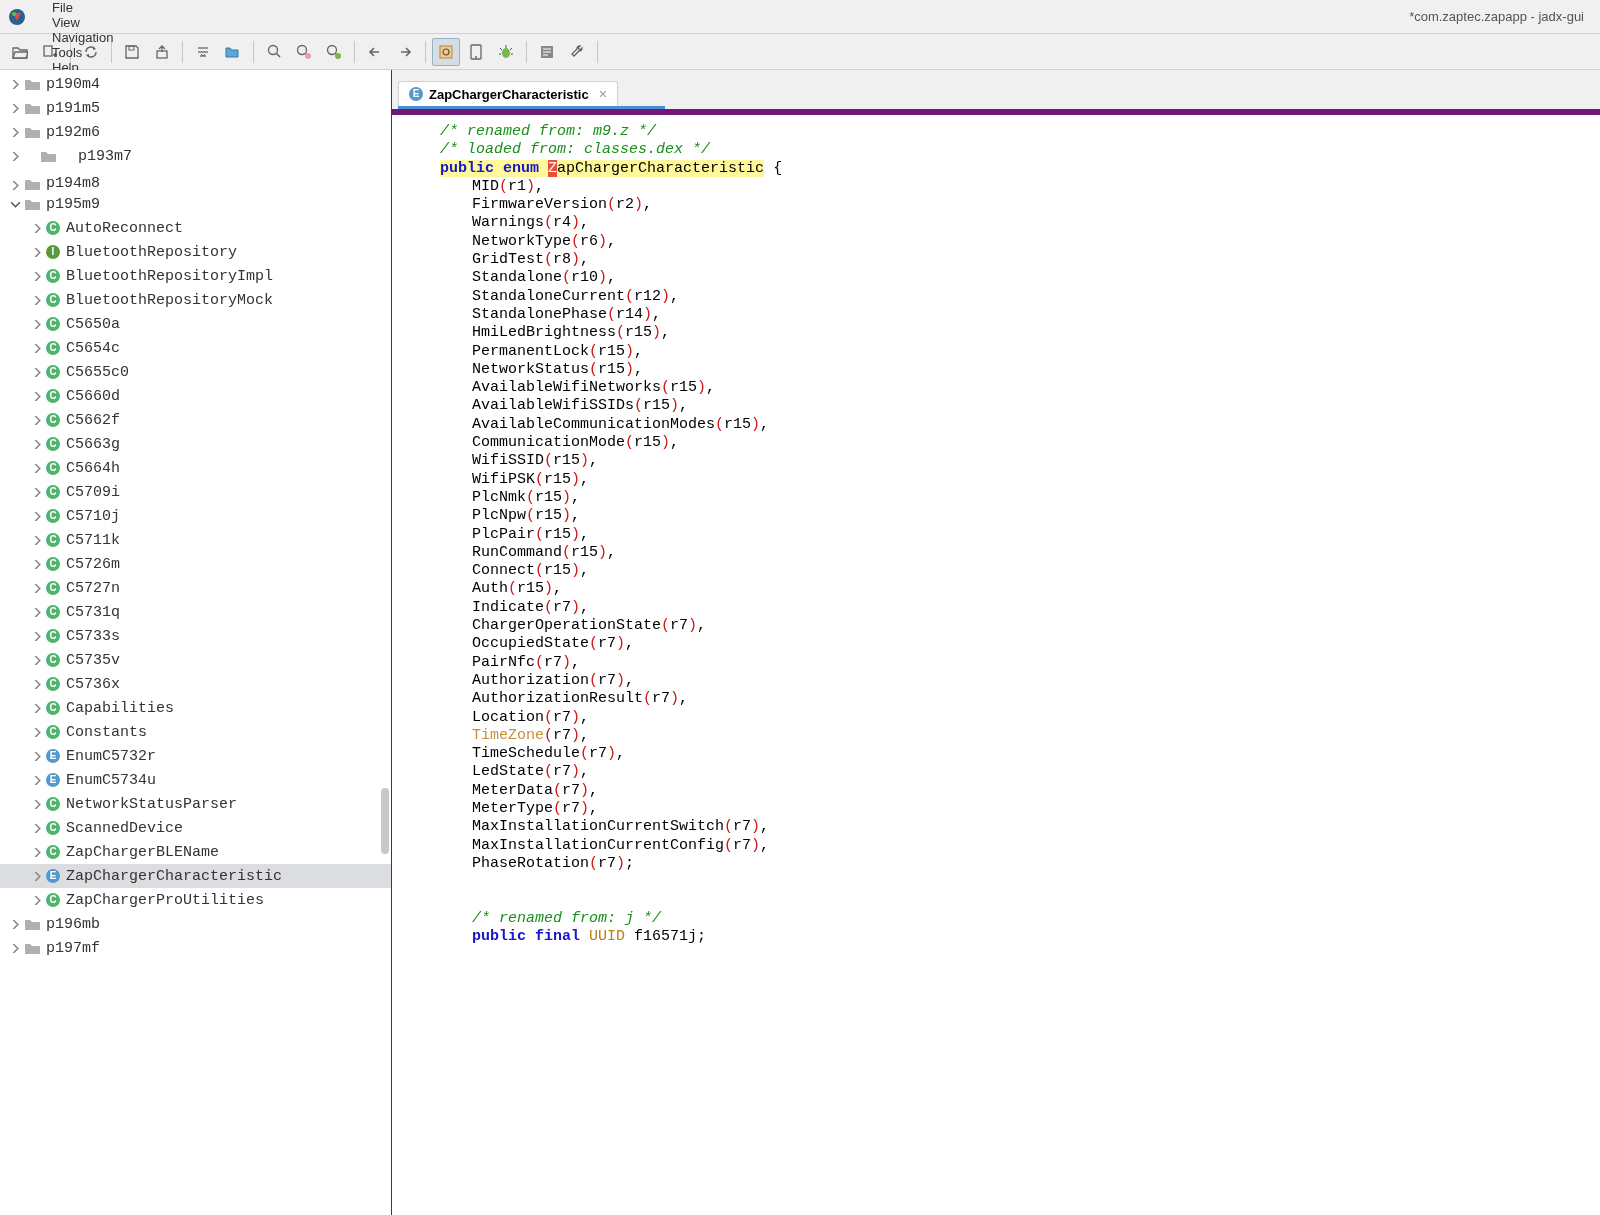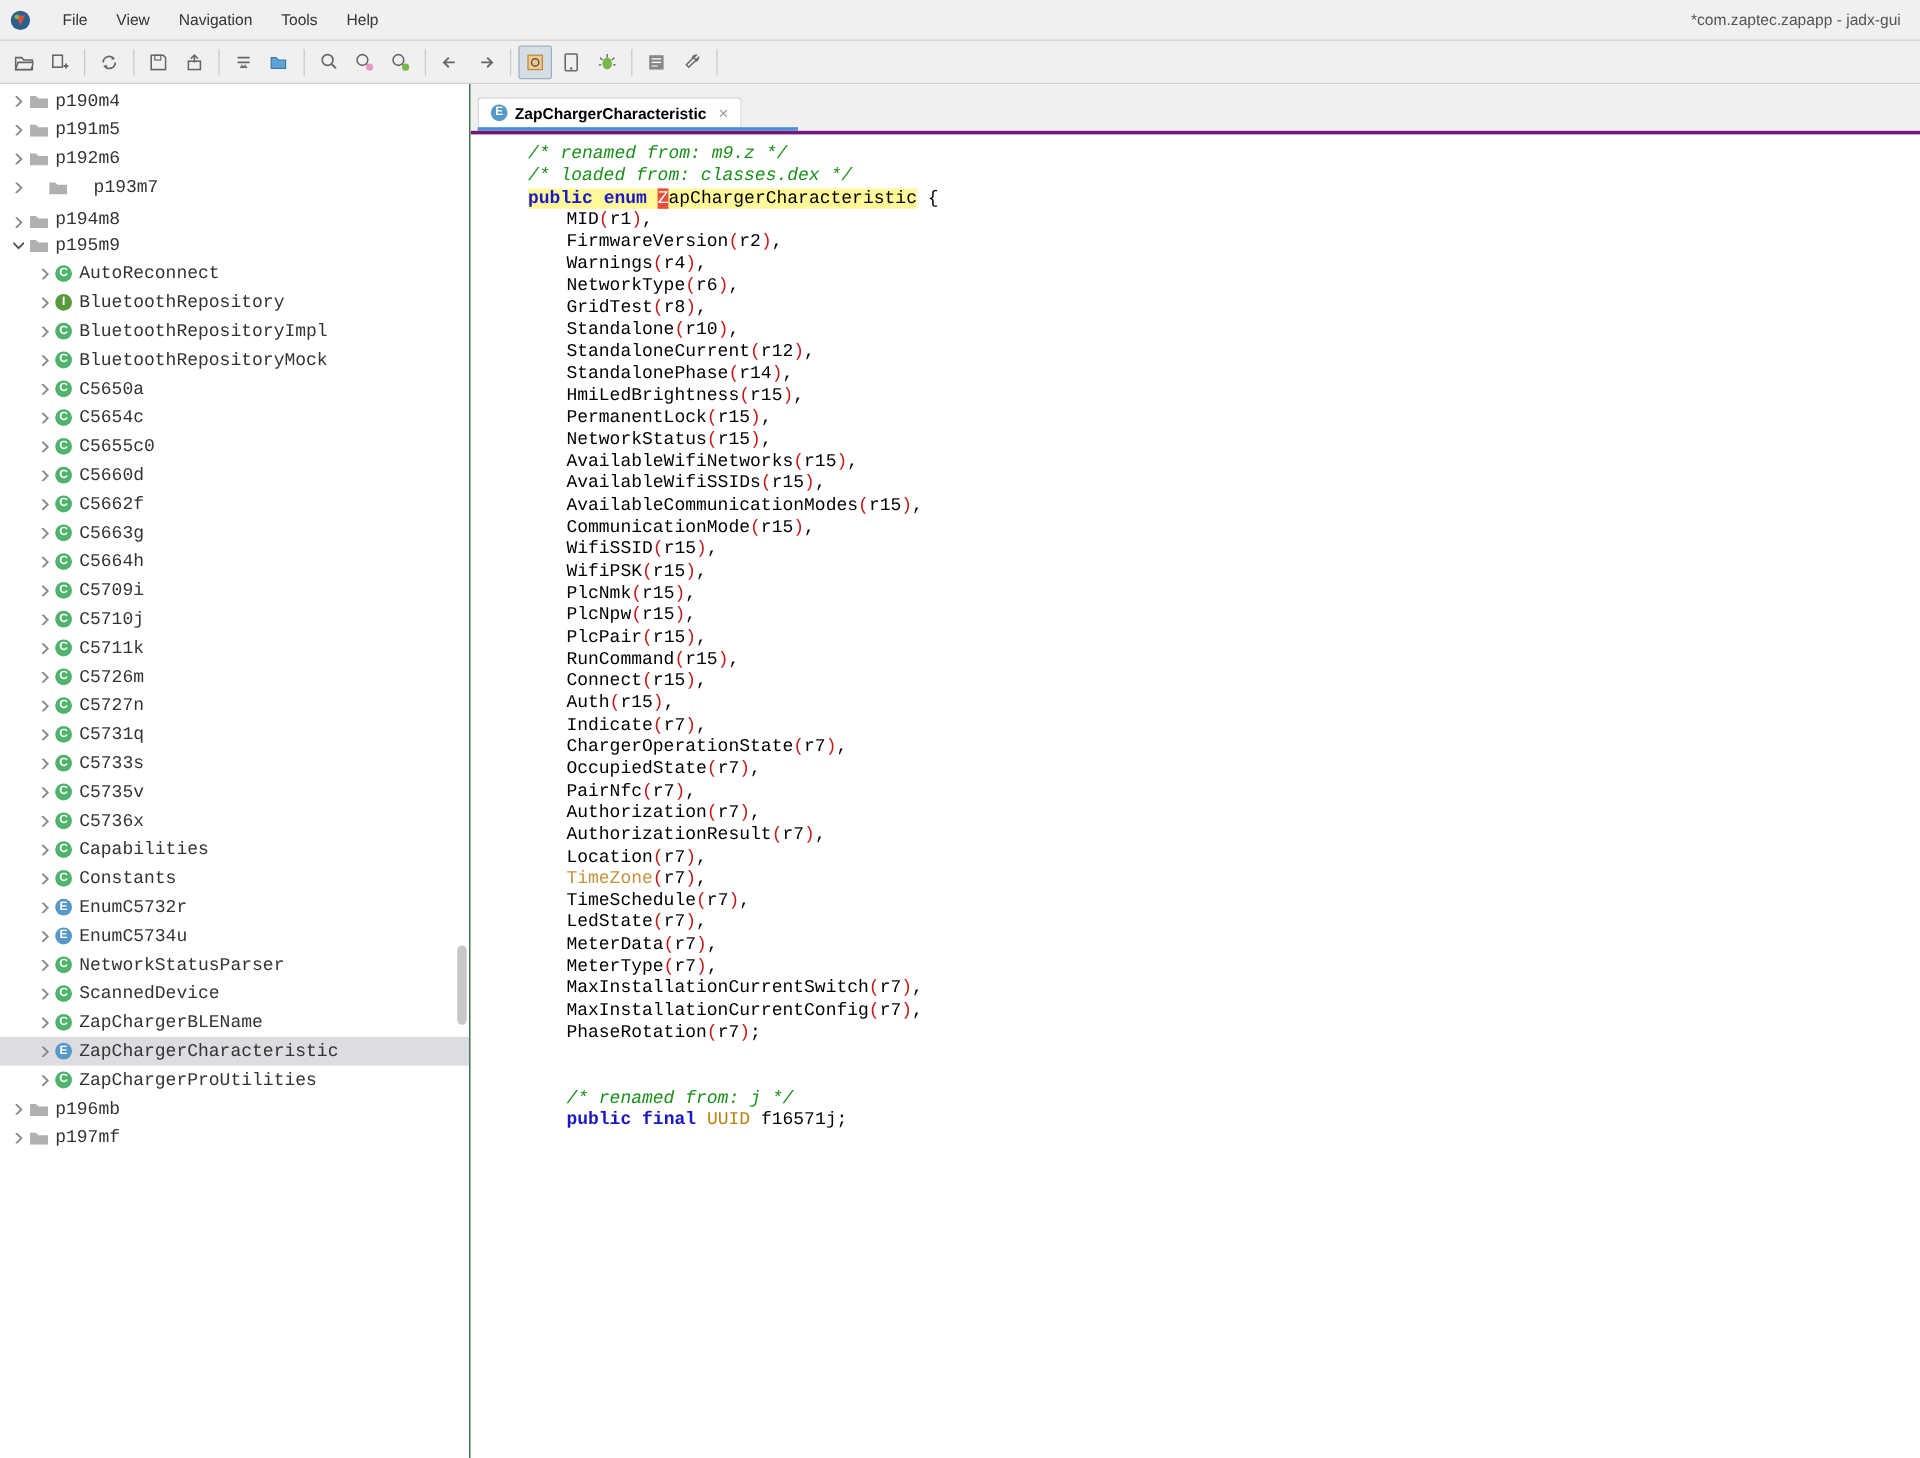--- a/index.html
+++ b/index.html
@@ -211,21 +211,21 @@
       margin-left: 4px;
     }
     .tab-underline {
       height: 3px;
       background: #4a90d9;
       width: 267px;
       margin-left: 6px;
     }
     .code-area {
       background: #fff;
-      border-top: 3px solid #701a75;
+      border-top: 6px solid #701a75;
       flex: 1;
       padding: 8px 20px 8px 32px;
       font-family: Consolas, "Courier New", monospace;
       font-size: 15px;
       line-height: 18.3px;
       overflow: auto;
       white-space: pre;
     }
     .code-line { min-height: 18.3px; white-space: pre; }
     .c-comment { color: #1a8f1a; font-style: italic; }
@@ -248,21 +248,21 @@
 <body>
 
 <div class="menubar">
   <div class="app-icon">
     <svg viewBox="0 0 18 18">
         <circle cx="9" cy="9" r="8" fill="#2c5f8d"></circle>
         <path d="M5 5 L13 5 L9 13 Z" fill="#d85038"></path>
         <circle cx="6" cy="6" r="2" fill="#7ab648"></circle>
       </svg>
   </div>
-  <div id="menu-items" style="display: flex; height: 100%;">
+  <div id="menu-items" style="display: flex; height: 100%; flex-direction: column;">
       <div class="menu-item">File</div>
       <div class="menu-item">View</div>
       <div class="menu-item">Navigation</div>
       <div class="menu-item">Tools</div>
       <div class="menu-item">Help</div>
     </div>
   <div class="window-title">*com.zaptec.zapapp - jadx-gui</div>
 </div>
 
 <div class="toolbar">

